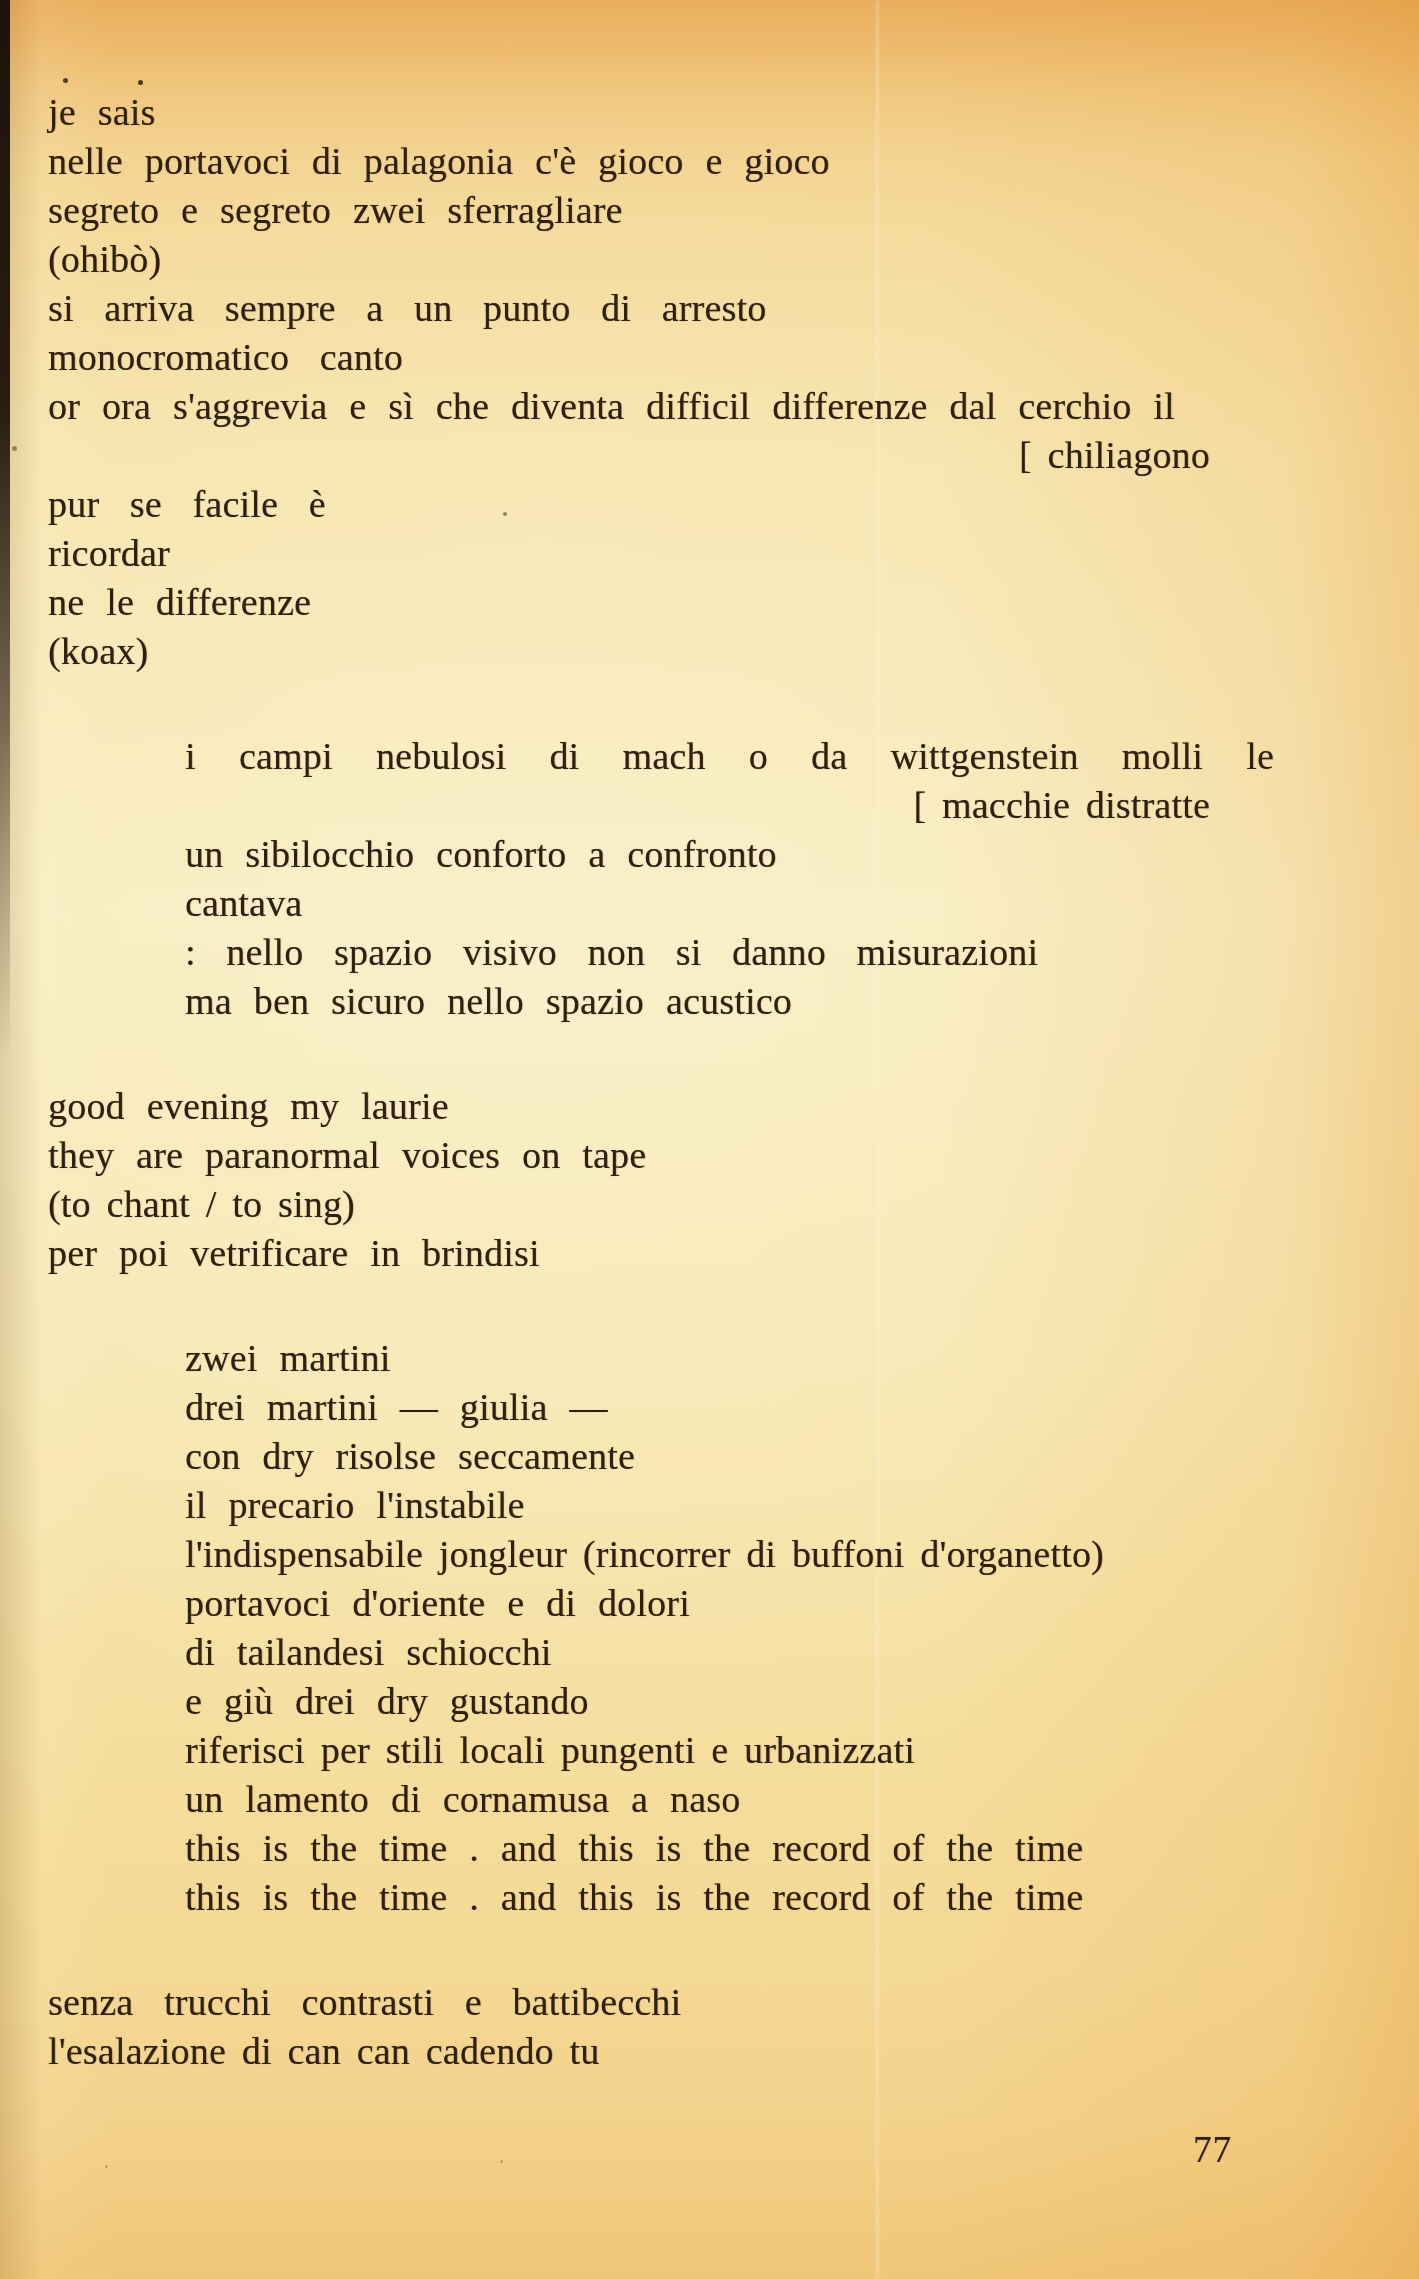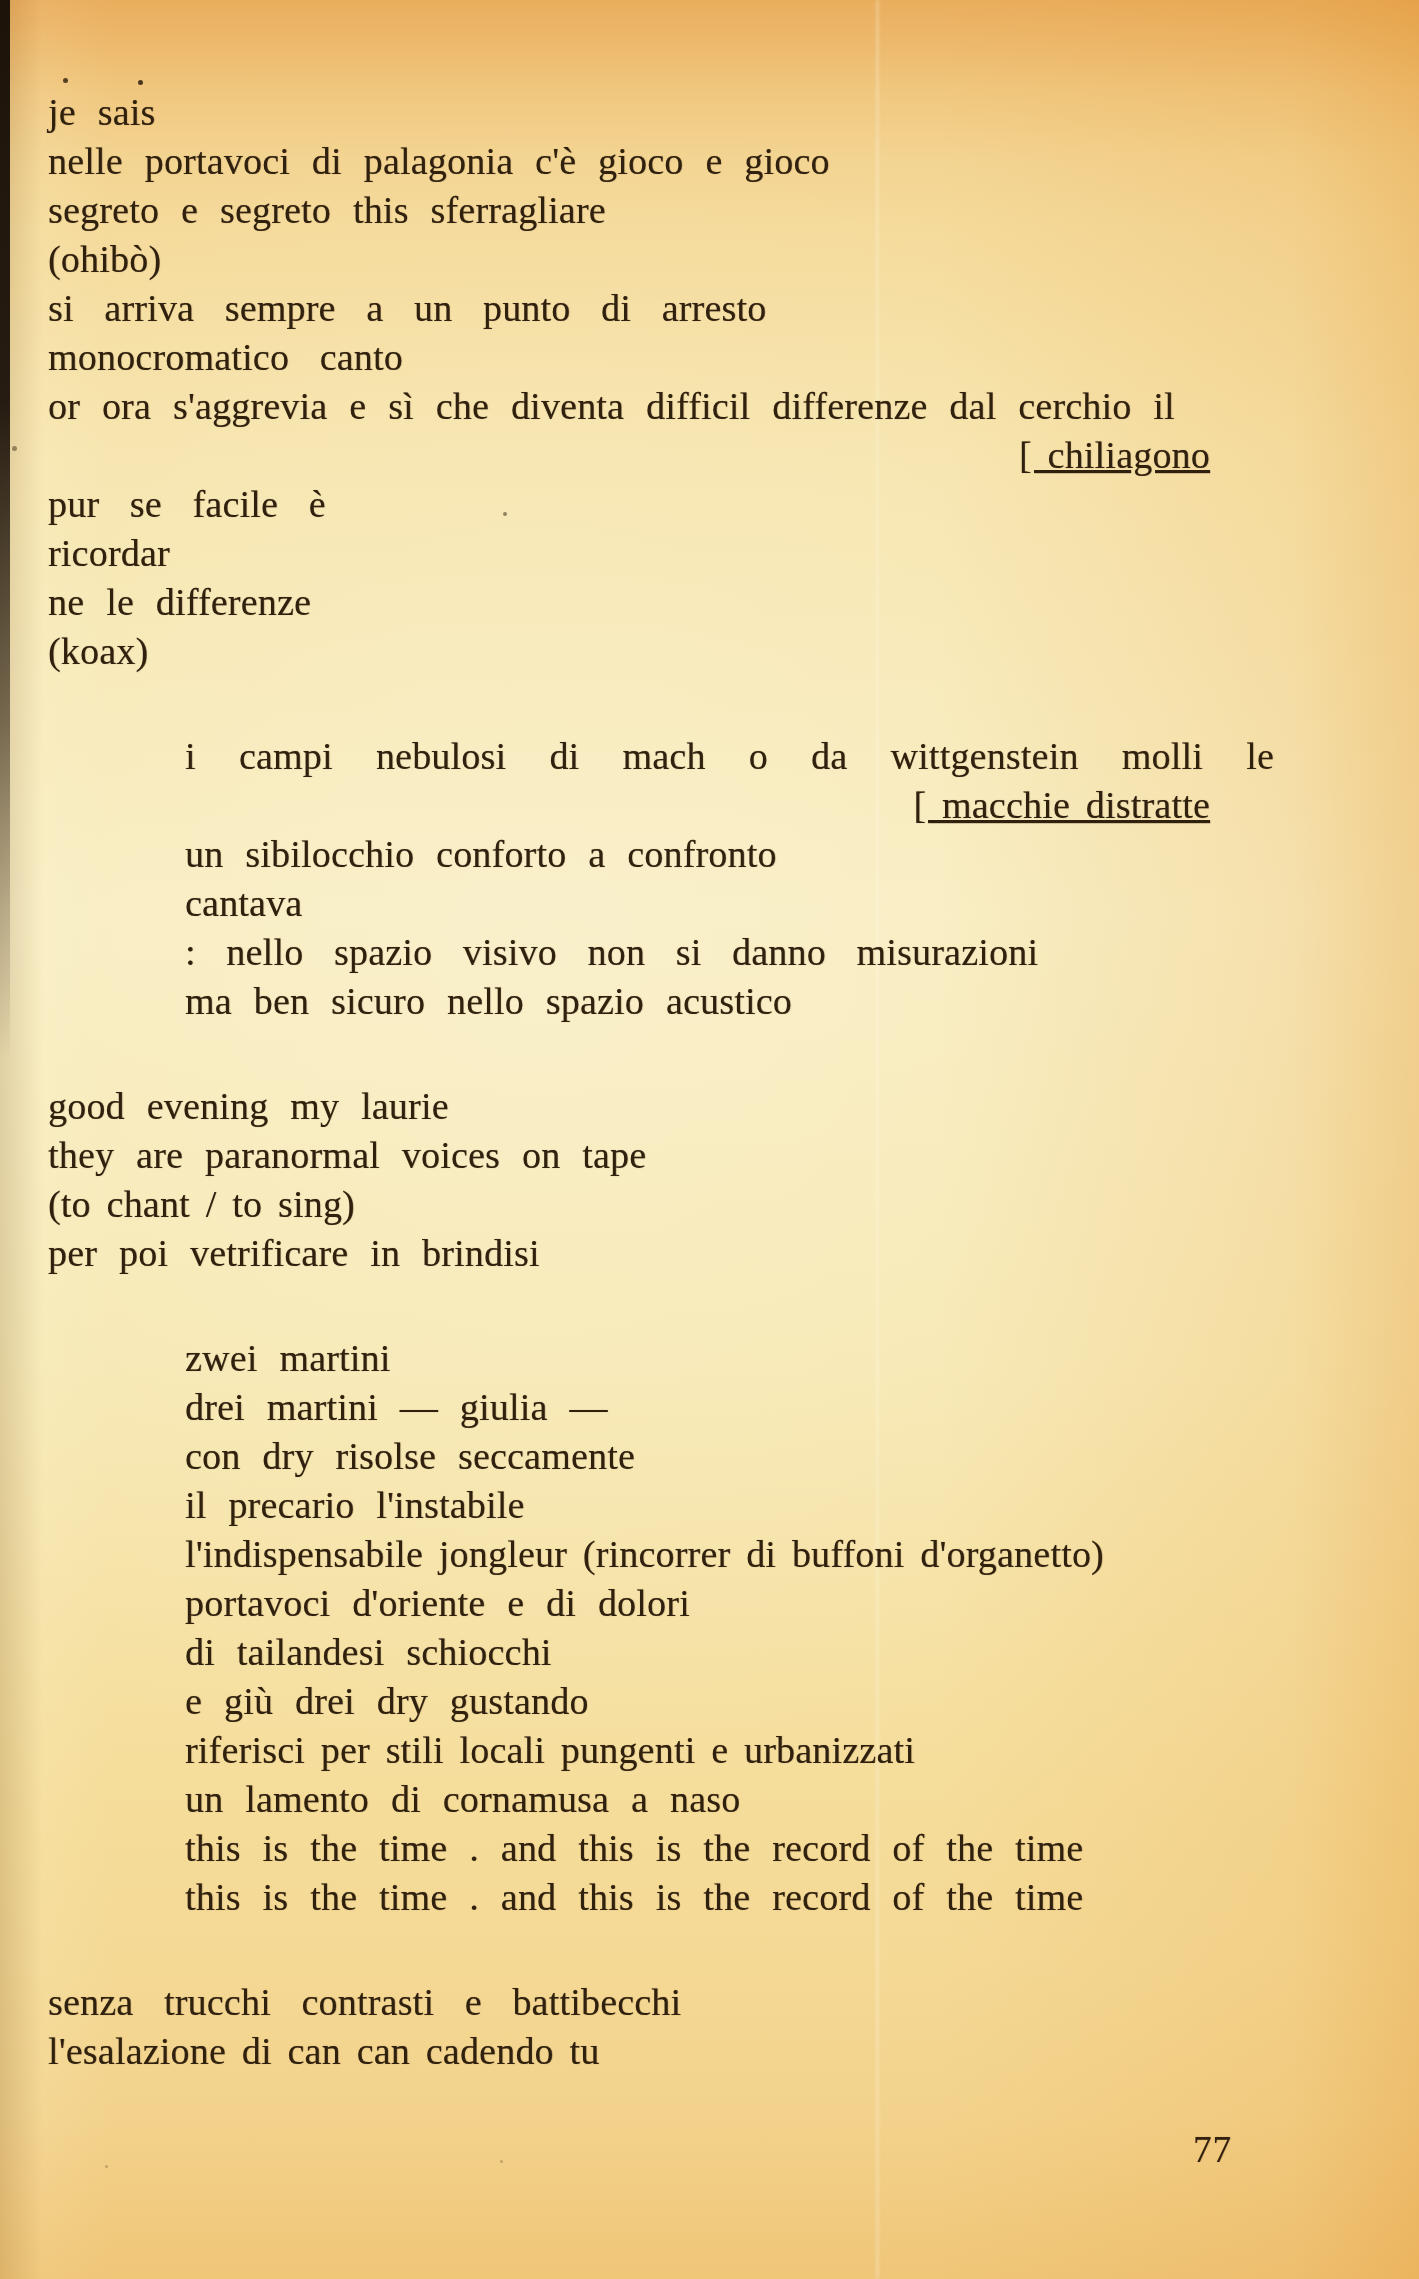--- a/index.html
+++ b/index.html
@@ -26,21 +26,21 @@
   }
   .poem{
     position:absolute;left:48px;top:88px;width:1162px;
     font-size:38px;line-height:49px;color:#30210f;
     letter-spacing:0.2px;
     text-shadow:0.4px 0.4px 0.8px rgba(75,48,22,0.55);
   }
   .stanza{margin:0 0 56px 0;}
   .stanza.indented .line{padding-left:137px;}
   .line{white-space:nowrap;}
-  .line.right{text-align:right;padding-left:0 !important;text-decoration:underline;}
+  .line.right{text-align:right;padding-left:0 !important;}
   .s0{word-spacing:0.16em;}
   .s1{word-spacing:0.32em;}
   .s2{word-spacing:0.55em;}
   .s3{word-spacing:0.88em;}
   .pageno{
     position:absolute;left:1193px;top:2128px;
     font-size:37px;color:#33220f;letter-spacing:1px;
     text-shadow:0.4px 0.4px 0.8px rgba(75,48,22,0.5);
   }
   .speck{position:absolute;border-radius:50%;background:#2e1d0c;}
@@ -48,21 +48,21 @@
 </head>
 <body>
 
 <div class="page">
   <div class="scan-edge"></div>
   <div class="crease"></div>
   <div class="poem" id="poem">
       <div class="stanza">
         <div class="line s1">je sais</div>
         <div class="line s1">nelle portavoci di palagonia c'è gioco e gioco</div>
-        <div class="line s1">segreto e segreto this sferragliare</div>
+        <div class="line s1">segreto e segreto zwei sferragliare</div>
         <div class="line s0">(ohibò)</div>
         <div class="line s2">si arriva sempre a un punto di arresto</div>
         <div class="line s2">monocromatico canto</div>
         <div class="line s1">or ora s'aggrevia e sì che diventa difficil differenze dal cerchio il</div>
         <div class="line s0 right">[ chiliagono</div>
         <div class="line s2">pur se facile è</div>
         <div class="line s0">ricordar</div>
         <div class="line s1">ne le differenze</div>
         <div class="line s0">(koax)</div>
       </div>

